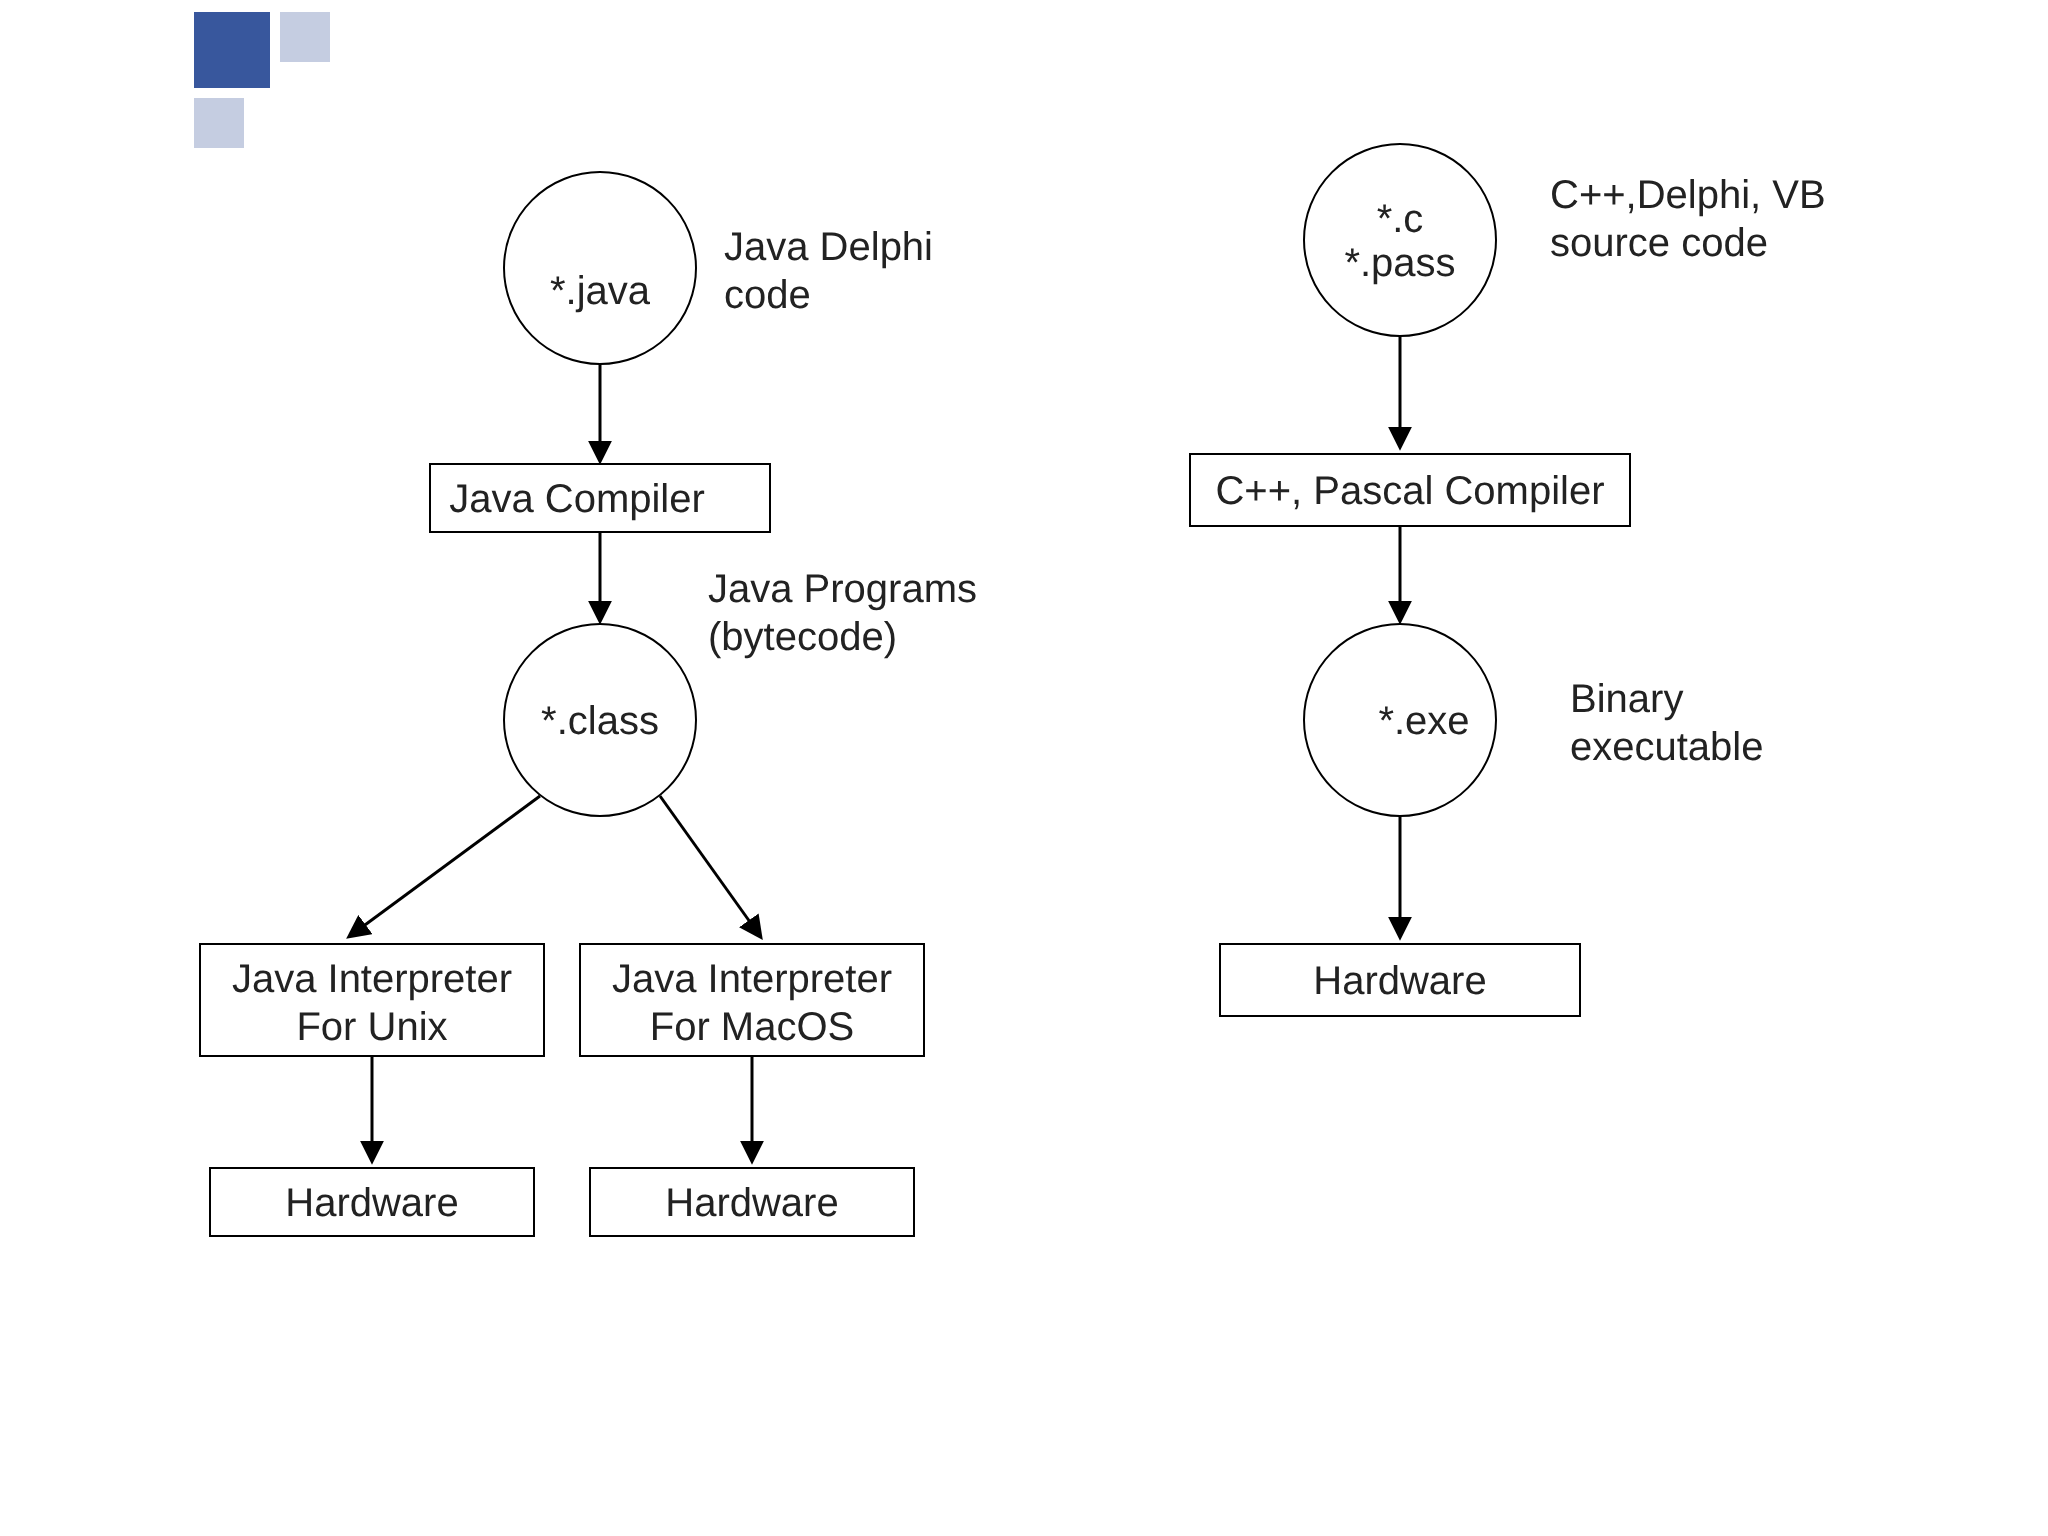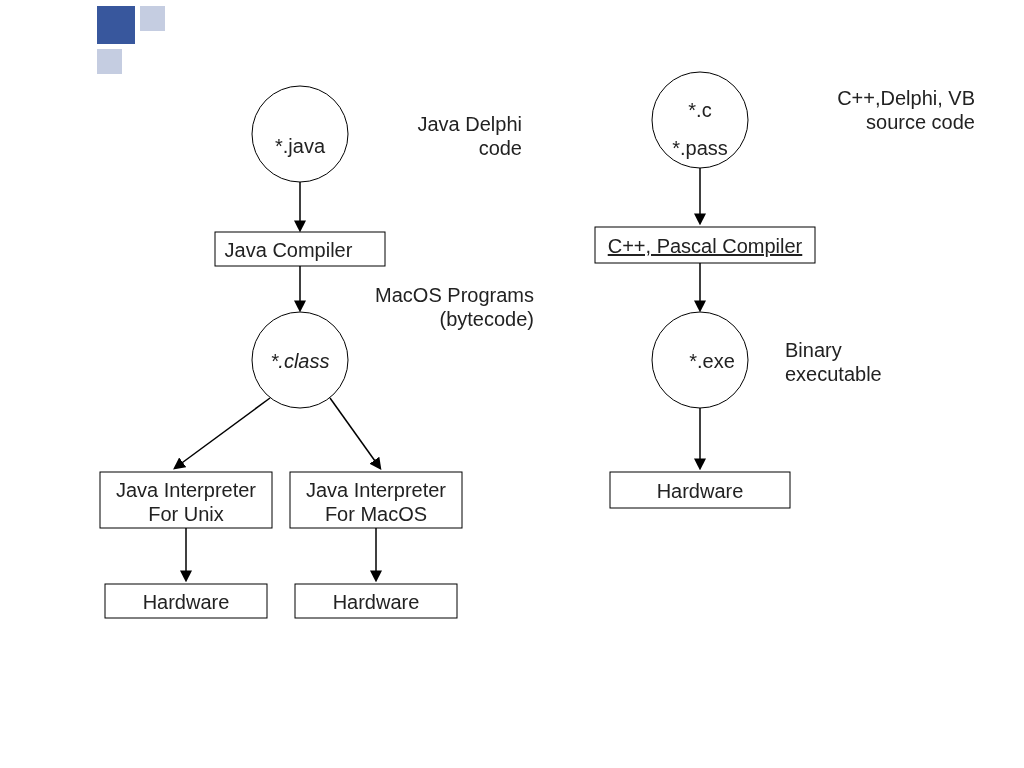--- a/index.html
+++ b/index.html
@@ -46,21 +46,21 @@
     left: 0;
     top: 0;
   }
   .node-label, .side-label {
     position: absolute;
     font-size: 20px;
     color: #222;
     text-align: center;
     line-height: 1.2;
   }
-  .side-label { text-align: right; }
+  .side-label { text-align: left; }
 </style>
 </head>
 <body>
 
 <div class="slide">
 
   <div class="deco1"></div>
   <div class="deco2"></div>
   <div class="deco3"></div>
 
@@ -108,38 +108,38 @@
 
     <rect x="610" y="472" width="180" height="36" fill="#fff" stroke="#000" stroke-width="1"></rect>
   </svg>
 
   <div class="node-label" style="left:252px; top:134px; width:96px;">*.java</div>
   <div class="side-label" style="left:362px; top:112px; width:160px; white-space:pre-line;">Java Delphi
 code</div>
 
   <div class="node-label" style="left:215px; top:238px; width:147px;">Java Compiler</div>
 
-  <div class="node-label" style="left:252px; top:349px; width:96px;font-style:italic;">*.class</div>
-  <div class="side-label" style="left:354px; top:283px; width:180px; white-space:pre-line;">MacOS Programs
+  <div class="node-label" style="left:252px; top:349px; width:96px;">*.class</div>
+  <div class="side-label" style="left:354px; top:283px; width:180px; white-space:pre-line;">Java Programs
 (bytecode)</div>
 
   <div class="node-label" style="left:100px; top:478px; width:172px; white-space:pre-line;">Java Interpreter
 For Unix</div>
   <div class="node-label" style="left:290px; top:478px; width:172px; white-space:pre-line;">Java Interpreter
 For MacOS</div>
 
   <div class="node-label" style="left:105px; top:590px; width:162px;">Hardware</div>
   <div class="node-label" style="left:295px; top:590px; width:162px;">Hardware</div>
 
   <div class="node-label" style="left:652px; top:98px; width:96px;">*.c</div>
-  <div class="node-label" style="left:652px; top:120px; width:96px;margin-top:16px;">*.pass</div>
+  <div class="node-label" style="left:652px; top:120px; width:96px;">*.pass</div>
   <div class="side-label" style="left:775px; top:86px; width:200px; white-space:pre-line;">C++,Delphi, VB
 source code</div>
 
-  <div class="node-label" style="left:595px; top:234px; width:220px;text-decoration:underline;">C++, Pascal Compiler</div>
+  <div class="node-label" style="left:595px; top:234px; width:220px;">C++, Pascal Compiler</div>
 
   <div class="node-label" style="left:652px; top:349px; width:120px;">*.exe</div>
   <div class="side-label" style="left:785px; top:338px; width:160px; white-space:pre-line; text-align:left;">Binary
 executable</div>
 
   <div class="node-label" style="left:610px; top:479px; width:180px;">Hardware</div>
 
 </div>
 
 </body></html>

